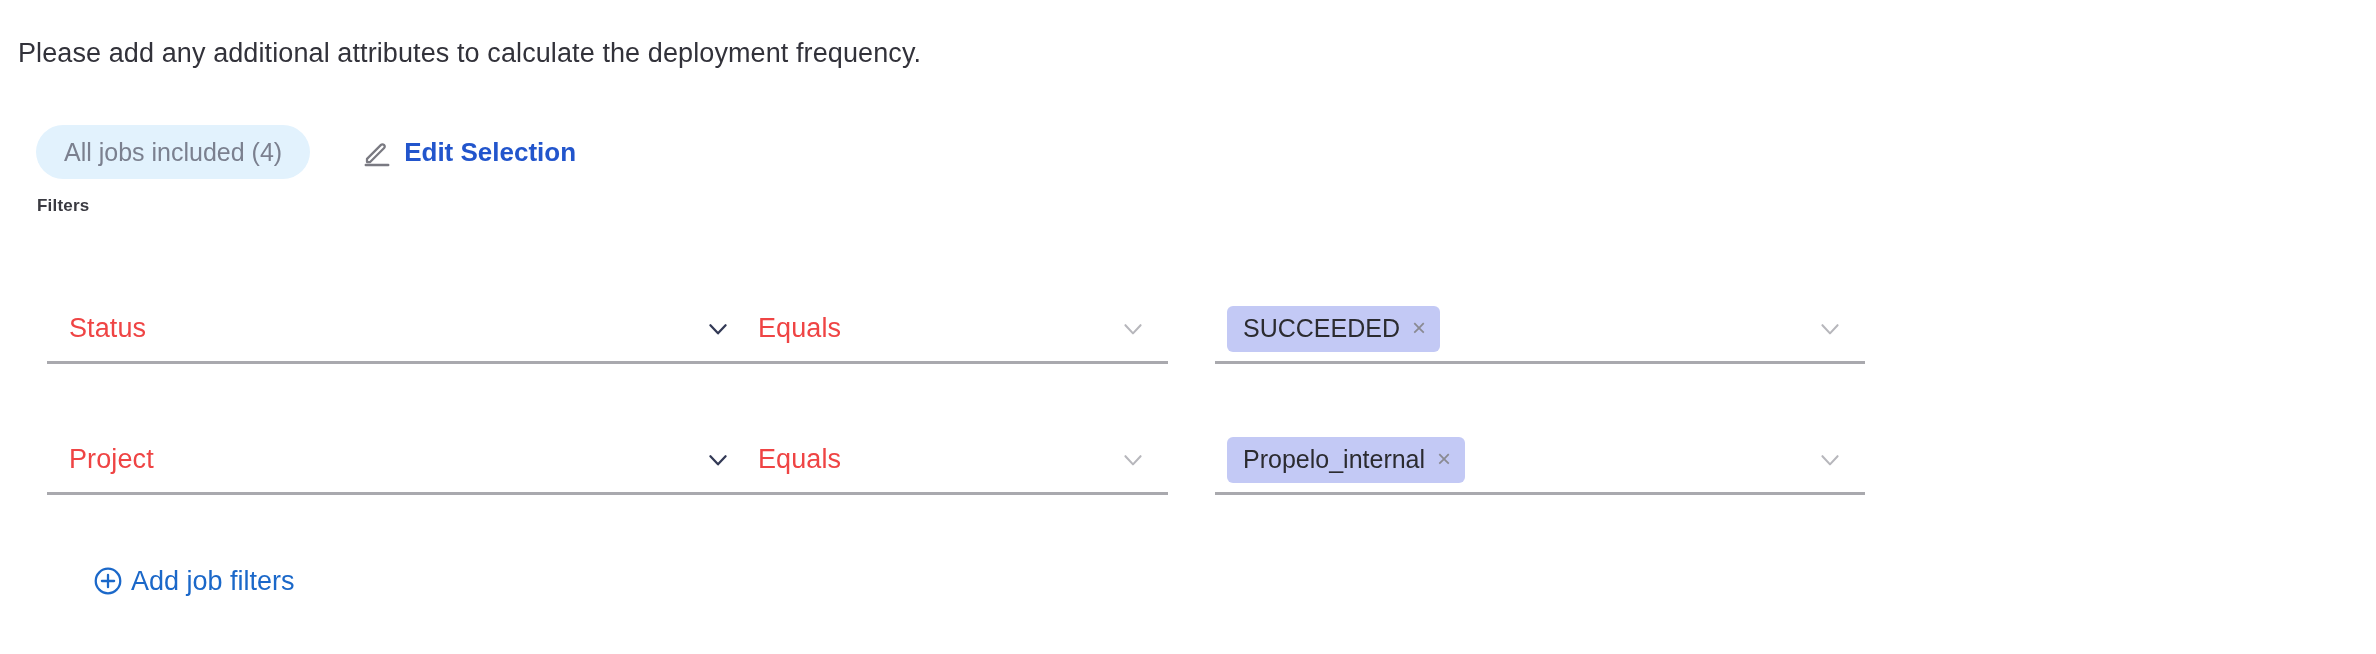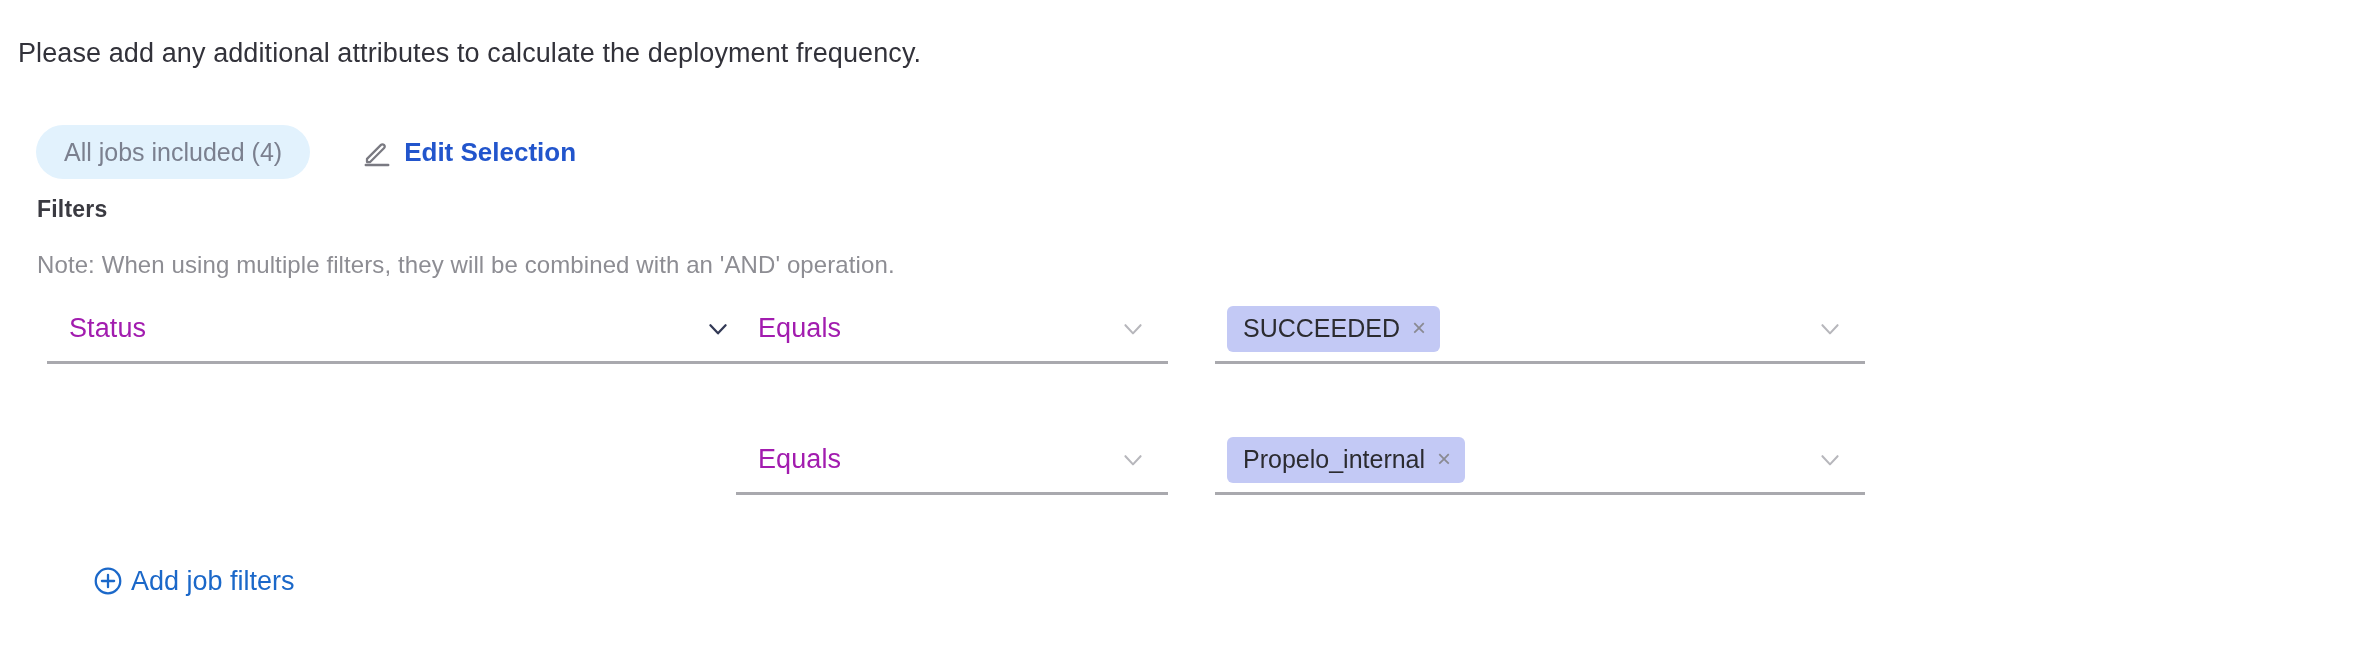--- a/index.html
+++ b/index.html
@@ -76,21 +76,21 @@
     font-size: 26px;
     font-weight: 700;
     line-height: 1;
   }
 
   
   .filters-title {
     position: absolute;
     left: 37px;
     top: 196px;
-    font-size: 23px;
+    font-size: 17px;
     font-weight: 700;
     color: #3a3a41;
     letter-spacing: 0.2px;
   }
 
   .filters-note {
     position: absolute;
     left: 37px;
     top: 251px;
     font-size: 24px;
@@ -118,21 +118,21 @@
     border-bottom: 3px solid #a9a9ae;
     cursor: pointer;
   }
 
   .field.field-attr  { left: 47px;   width: 710px; }
   .field.field-op    { left: 736px;  width: 432px; }
   .field.field-value { left: 1215px; width: 650px; }
 
   .field-text {
     font-size: 27px;
-    color: #a21caf;
+    color: #ef4444;
     white-space: nowrap;
     padding-left: 22px;
     letter-spacing: 0.1px;
   }
 
   .chev {
     position: absolute;
     right: 22px;
     top: 50%;
     transform: translateY(-50%);
@@ -218,21 +218,20 @@
           <path d="M4 17.5 15.2 6.3a1.6 1.6 0 0 1 2.3 0l.2.2a1.6 1.6 0 0 1 0 2.3L6.5 20H4z"></path>
           <path d="M3 22.4h18" stroke-width="1.9"></path>
         </svg>
       </span>
       <span class="edit-label">Edit Selection</span>
     </div>
   </div>
 
   <div class="filters-title">Filters</div>
 
-  <div class="filters-note">Note: When using multiple filters, they will be combined with an 'AND' operation.</div>
 
   <div class="filter-row row-0">
 
     <div class="field field-attr">
       <span class="field-text">Status</span>
       <span class="chev strong">
         <svg viewBox="0 0 24 24" fill="none" stroke="#333a56" stroke-width="2.1" stroke-linecap="round" stroke-linejoin="round">
           <path d="M5 8.5 12 16l7-7.5"></path>
         </svg>
       </span>
@@ -265,20 +264,28 @@
           <path d="M3.2 6.4h17.6"></path>
           <path d="M9 6.4V4.6c0-.5.4-.9.9-.9h4.2c.5 0 .9.4.9.9v1.8"></path>
           <path d="M5.9 6.4h12.2v12.4c0 .8-.7 1.5-1.5 1.5H7.4c-.8 0-1.5-.7-1.5-1.5z"></path>
         </svg>
       </span>
     </div>
   </div>
 
   <div class="filter-row row-1">
 
+    <div class="field field-attr">
+      <span class="field-text">Project</span>
+      <span class="chev strong">
+        <svg viewBox="0 0 24 24" fill="none" stroke="#333a56" stroke-width="2.1" stroke-linecap="round" stroke-linejoin="round">
+          <path d="M5 8.5 12 16l7-7.5"></path>
+        </svg>
+      </span>
+    </div>
 
     <div class="field field-op">
       <span class="field-text">Equals</span>
       <span class="chev">
         <svg viewBox="0 0 24 24" fill="none" stroke="#b7b7bc" stroke-width="1.9" stroke-linecap="round" stroke-linejoin="round">
           <path d="M5 8.5 12 16l7-7.5"></path>
         </svg>
       </span>
     </div>
 

